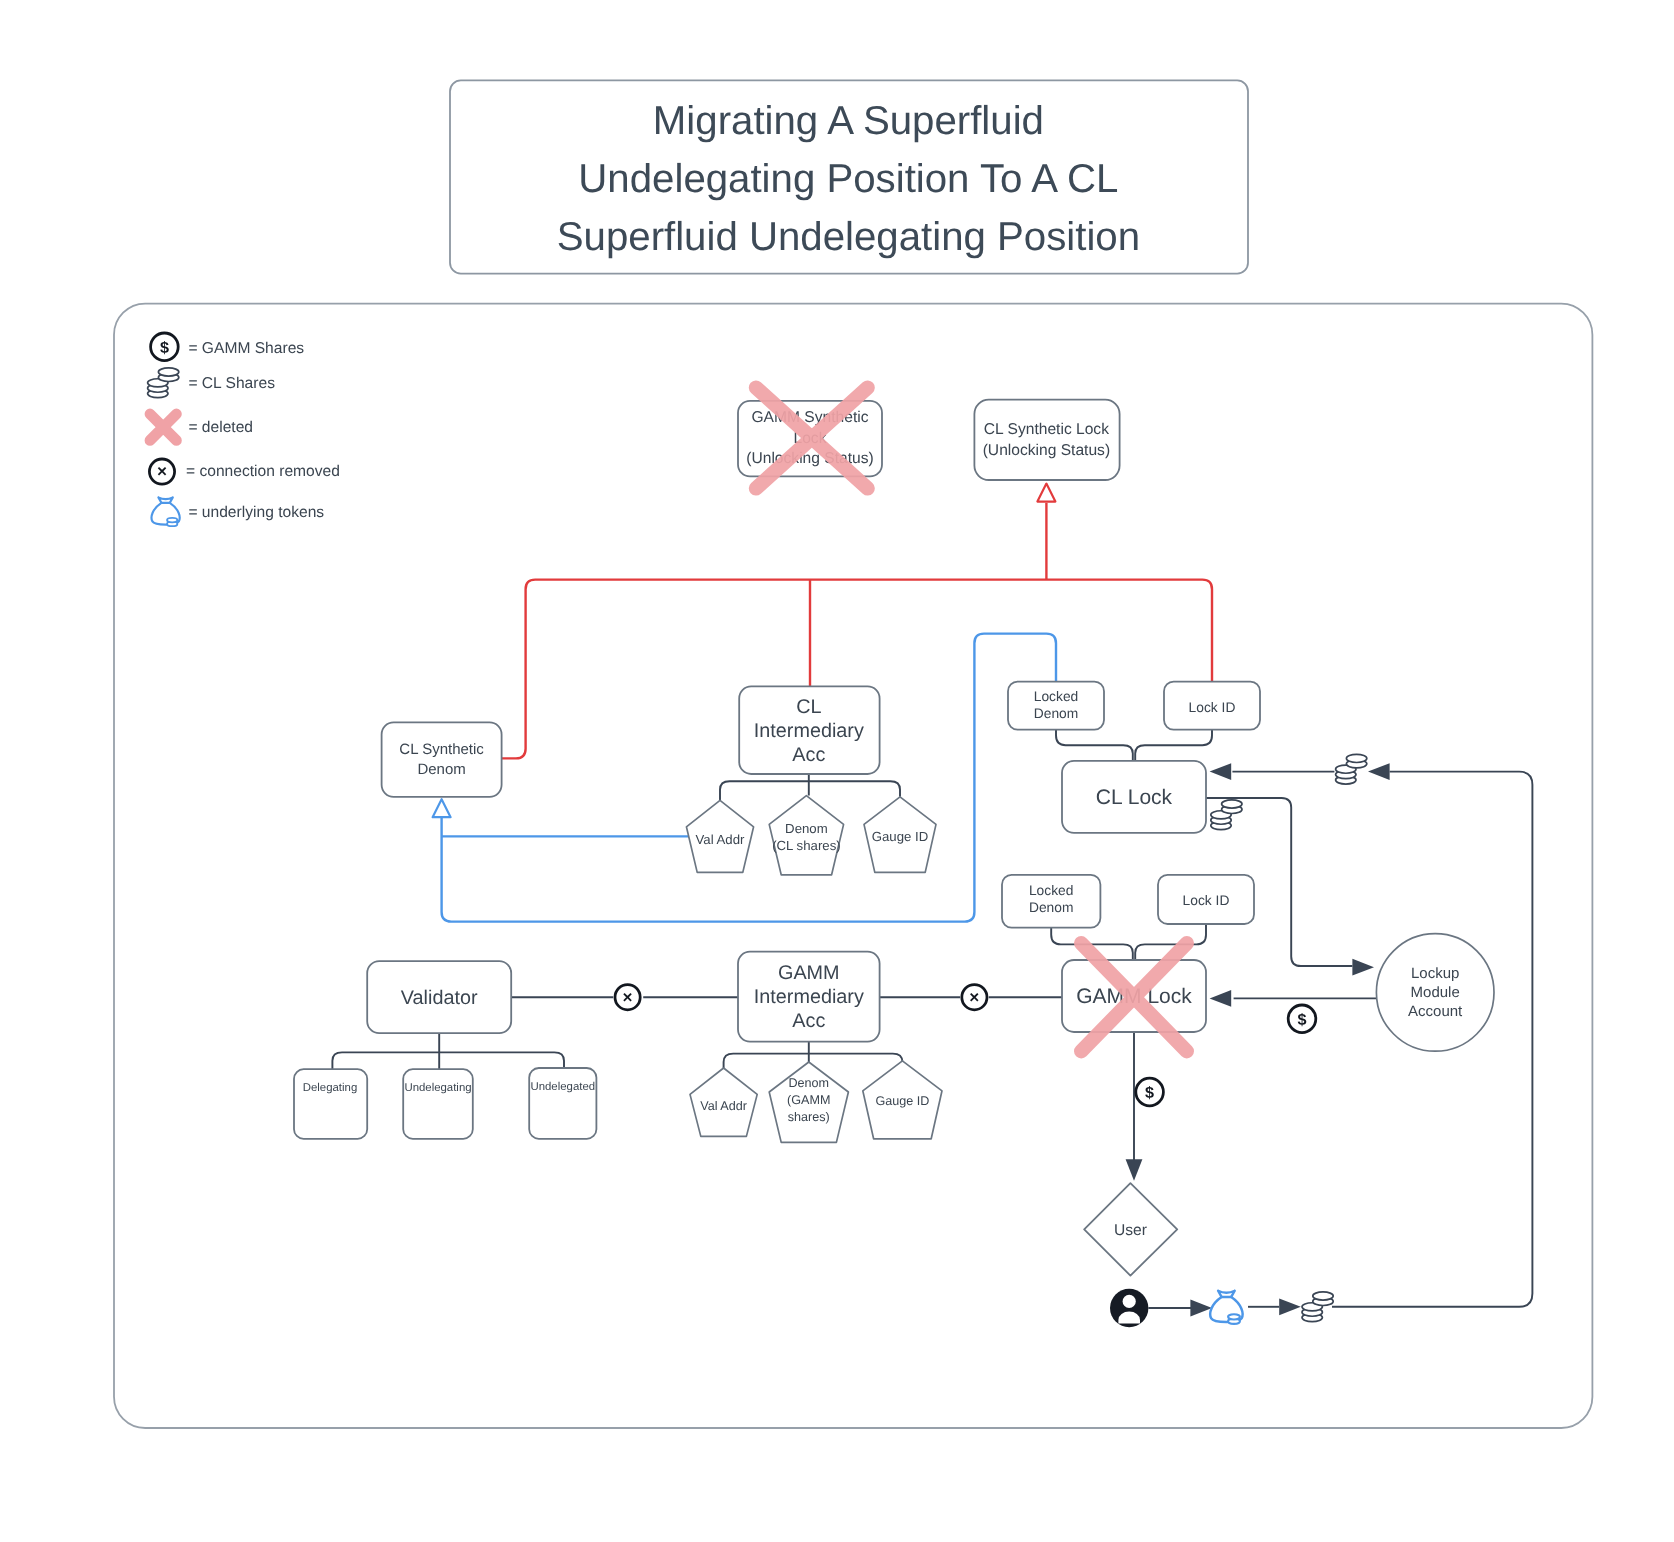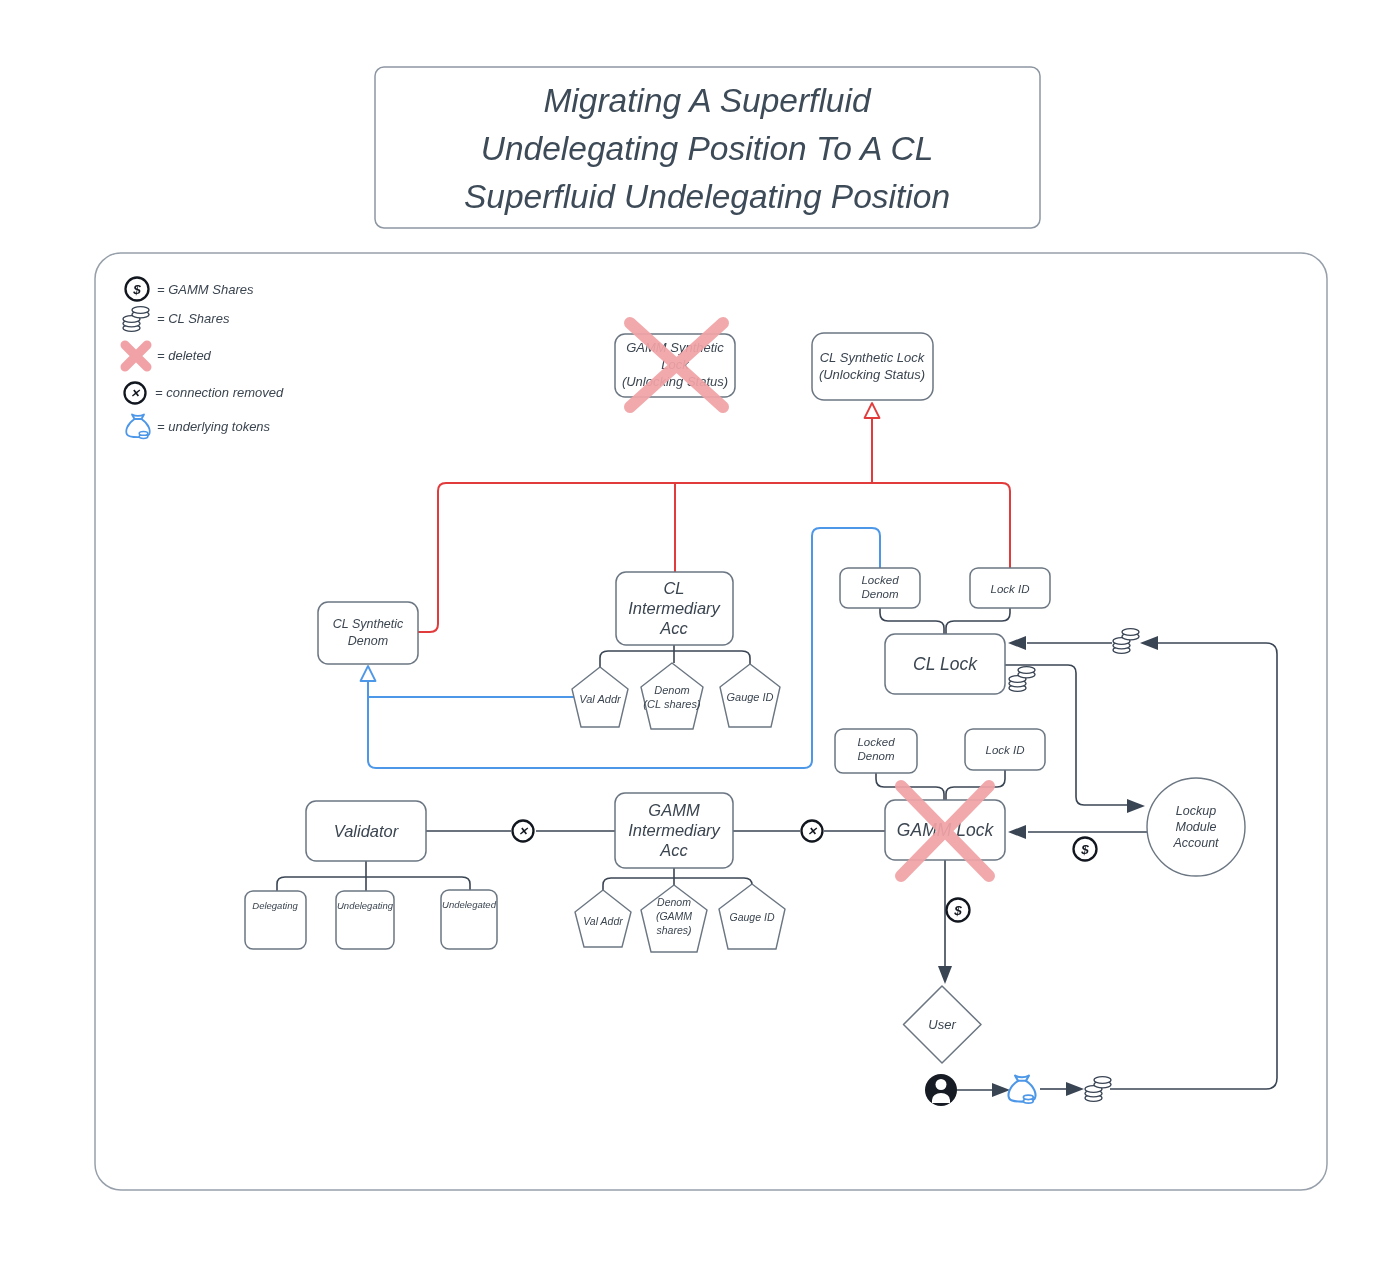--- a/index.html
+++ b/index.html
@@ -1,16 +1,16 @@
 <!DOCTYPE html>
 <html style="--red: #e23b3c; --blue: #4d97e8; --pink: #f0a2a6; --ink: #3a4554; --border: #6b7682; --text: #3b4550; --title_text: #3d4a57;"><head>
 <meta charset="utf-8">
 <style>
   html,body{margin:0;padding:0;background:#fff;}
-  .page{position:relative;width:1395px;height:1285px;font-family:"Liberation Sans",sans-serif;font-style:italic;}
+  .page{position:relative;width:1395px;height:1285px;font-family:"Liberation Sans",sans-serif;}
   svg text{font-family:"Liberation Sans",sans-serif;fill:var(--text);}
   .box{fill:#fff;stroke:var(--border);stroke-width:1.5;}
   .pent{fill:#fff;stroke:var(--border);stroke-width:1.4;stroke-linejoin:round;}
   .edge{stroke:var(--ink);stroke-width:1.6;fill:none;}
   .arrow{fill:var(--ink);stroke:none;}
   .red-edge{stroke:var(--red);stroke-width:2;fill:none;}
   .blue-edge{stroke:var(--blue);stroke-width:2;fill:none;}
   .open-red{fill:#fff;stroke:var(--red);stroke-width:1.8;stroke-linejoin:round;}
   .open-blue{fill:#fff;stroke:var(--blue);stroke-width:1.8;stroke-linejoin:round;}
   .xmark{stroke:var(--pink);stroke-width:12;stroke-linecap:round;fill:none;opacity:.93;}

